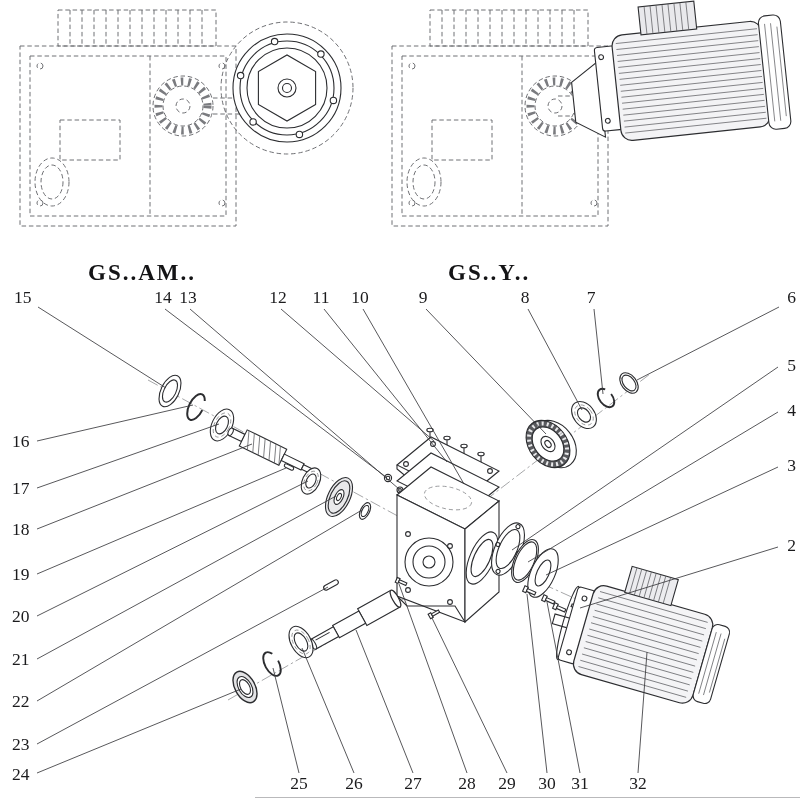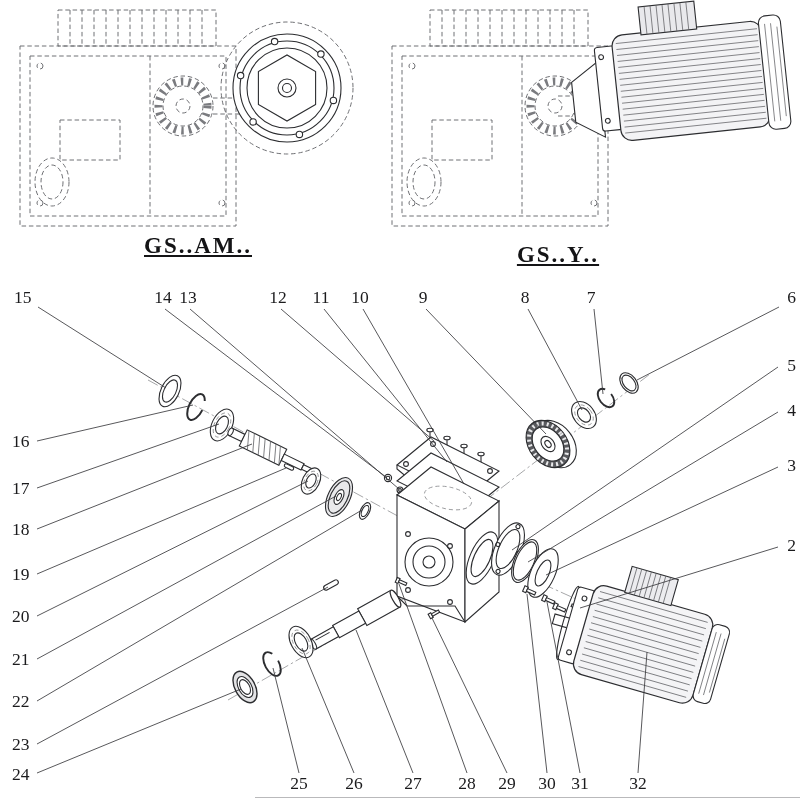--- a/index.html
+++ b/index.html
@@ -1,20 +1,20 @@
 <!DOCTYPE html>
 <html><head>
 <meta charset="utf-8">
 <style>
   html,body{margin:0;padding:0;background:#fff;}
   .stage{position:relative;width:800px;height:800px;background:#fff;font-family:"Liberation Serif",serif;overflow:hidden;}
   svg{position:absolute;left:0;top:0;}
-  .fig-label{position:absolute;top:233px;width:220px;text-align:center;font-size:23px;font-weight:bold;letter-spacing:2px;color:#141416;font-family:"Liberation Serif",serif;text-decoration:underline;}
+  .fig-label{position:absolute;top:260px;width:220px;font-size:23px;font-weight:bold;letter-spacing:2px;color:#141416;font-family:"Liberation Serif",serif;}
   .fig-label.left{left:88px;}
-  .fig-label.right{left:448px;margin-top:9px;}
+  .fig-label.right{left:448px;}
   .d{fill:none;stroke:#6f7074;stroke-width:1;stroke-dasharray:4.5 2.8;}
   .dl{fill:none;stroke:#8a8b8e;stroke-width:.8;stroke-dasharray:4 3;}
   .s{fill:#fff;stroke:#2c2d30;stroke-width:1.1;}
   .sn{fill:none;stroke:#2c2d30;stroke-width:1.1;}
   .fin{fill:none;stroke:#5a5b5f;stroke-width:.7;}
   .axis{fill:none;stroke:#8f9093;stroke-width:.8;stroke-dasharray:11 3 2.5 3;}
   .callout-line{stroke:#3a3a3d;stroke-width:.85;}
   .callout-num{font-family:"Liberation Serif",serif;font-size:17.5px;fill:#1b1b1d;}
 </style>
 </head>

